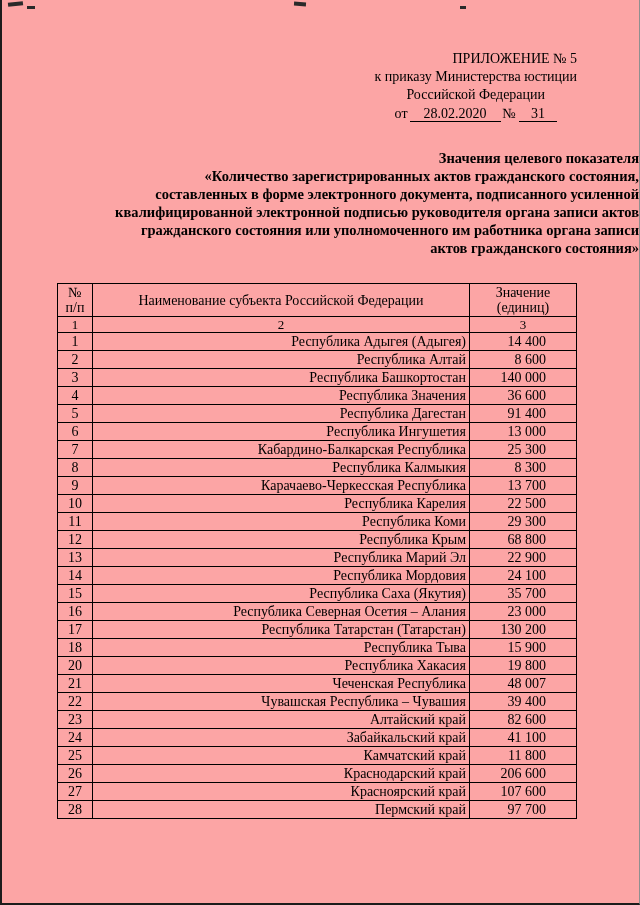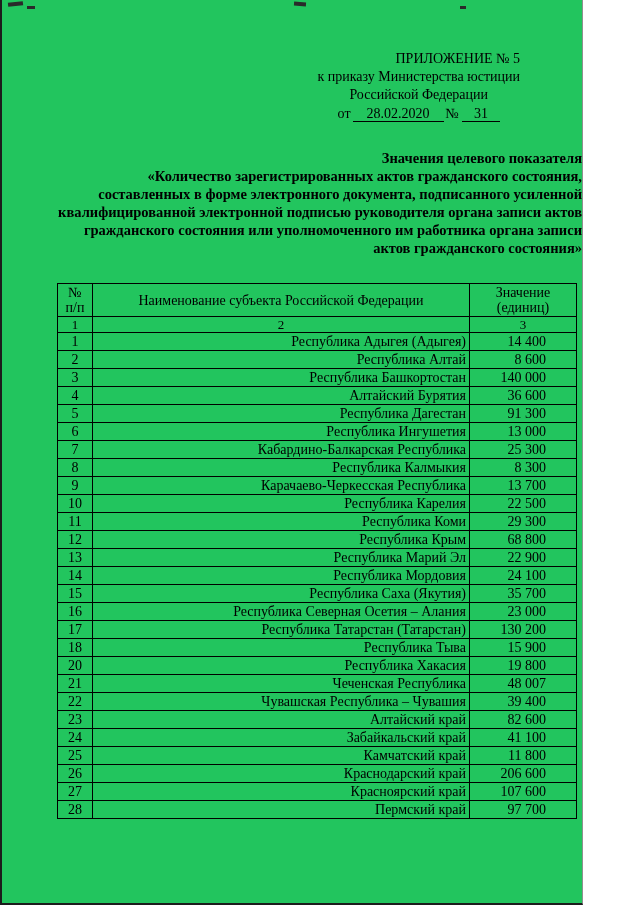--- a/index.html
+++ b/index.html
@@ -1,21 +1,21 @@
 <!DOCTYPE html>
 <html><head>
 <meta charset="utf-8">
 <style>
   html, body { margin:0; padding:0; background:#ffffff; }
   .page {
     position: relative;
-    width: 583px;
+    width: 640px;
     height: 905px;
     box-sizing: border-box;
-    background: #22c55e;
+    background: #fca5a5;
     color: #000000;
     font-family: "Liberation Serif", "DejaVu Serif", serif;
     border-left: 2px solid #1c1c1c;
     border-right: 1px solid #8f8f8f;
     border-bottom: 2px solid #1c1c1c;
     overflow: hidden;
   }
   .artifact { position:absolute; background:#2a2a2a; }
   .a1 { left:6px;  top:2px;  width:15px; height:4px; transform:rotate(-6deg); }
   .a2 { left:25px; top:6px;  width:8px;  height:3px; }
@@ -123,27 +123,27 @@
           <td class="c-name">Республика Алтай</td>
           <td class="c-val">8 600</td>
         </tr>
         <tr>
           <td class="c-num">3</td>
           <td class="c-name">Республика Башкортостан</td>
           <td class="c-val">140 000</td>
         </tr>
         <tr>
           <td class="c-num">4</td>
-          <td class="c-name">Алтайский Бурятия</td>
+          <td class="c-name">Республика Значения</td>
           <td class="c-val">36 600</td>
         </tr>
         <tr>
           <td class="c-num">5</td>
           <td class="c-name">Республика Дагестан</td>
-          <td class="c-val">91 300</td>
+          <td class="c-val">91 400</td>
         </tr>
         <tr>
           <td class="c-num">6</td>
           <td class="c-name">Республика Ингушетия</td>
           <td class="c-val">13 000</td>
         </tr>
         <tr>
           <td class="c-num">7</td>
           <td class="c-name">Кабардино-Балкарская Республика</td>
           <td class="c-val">25 300</td>

